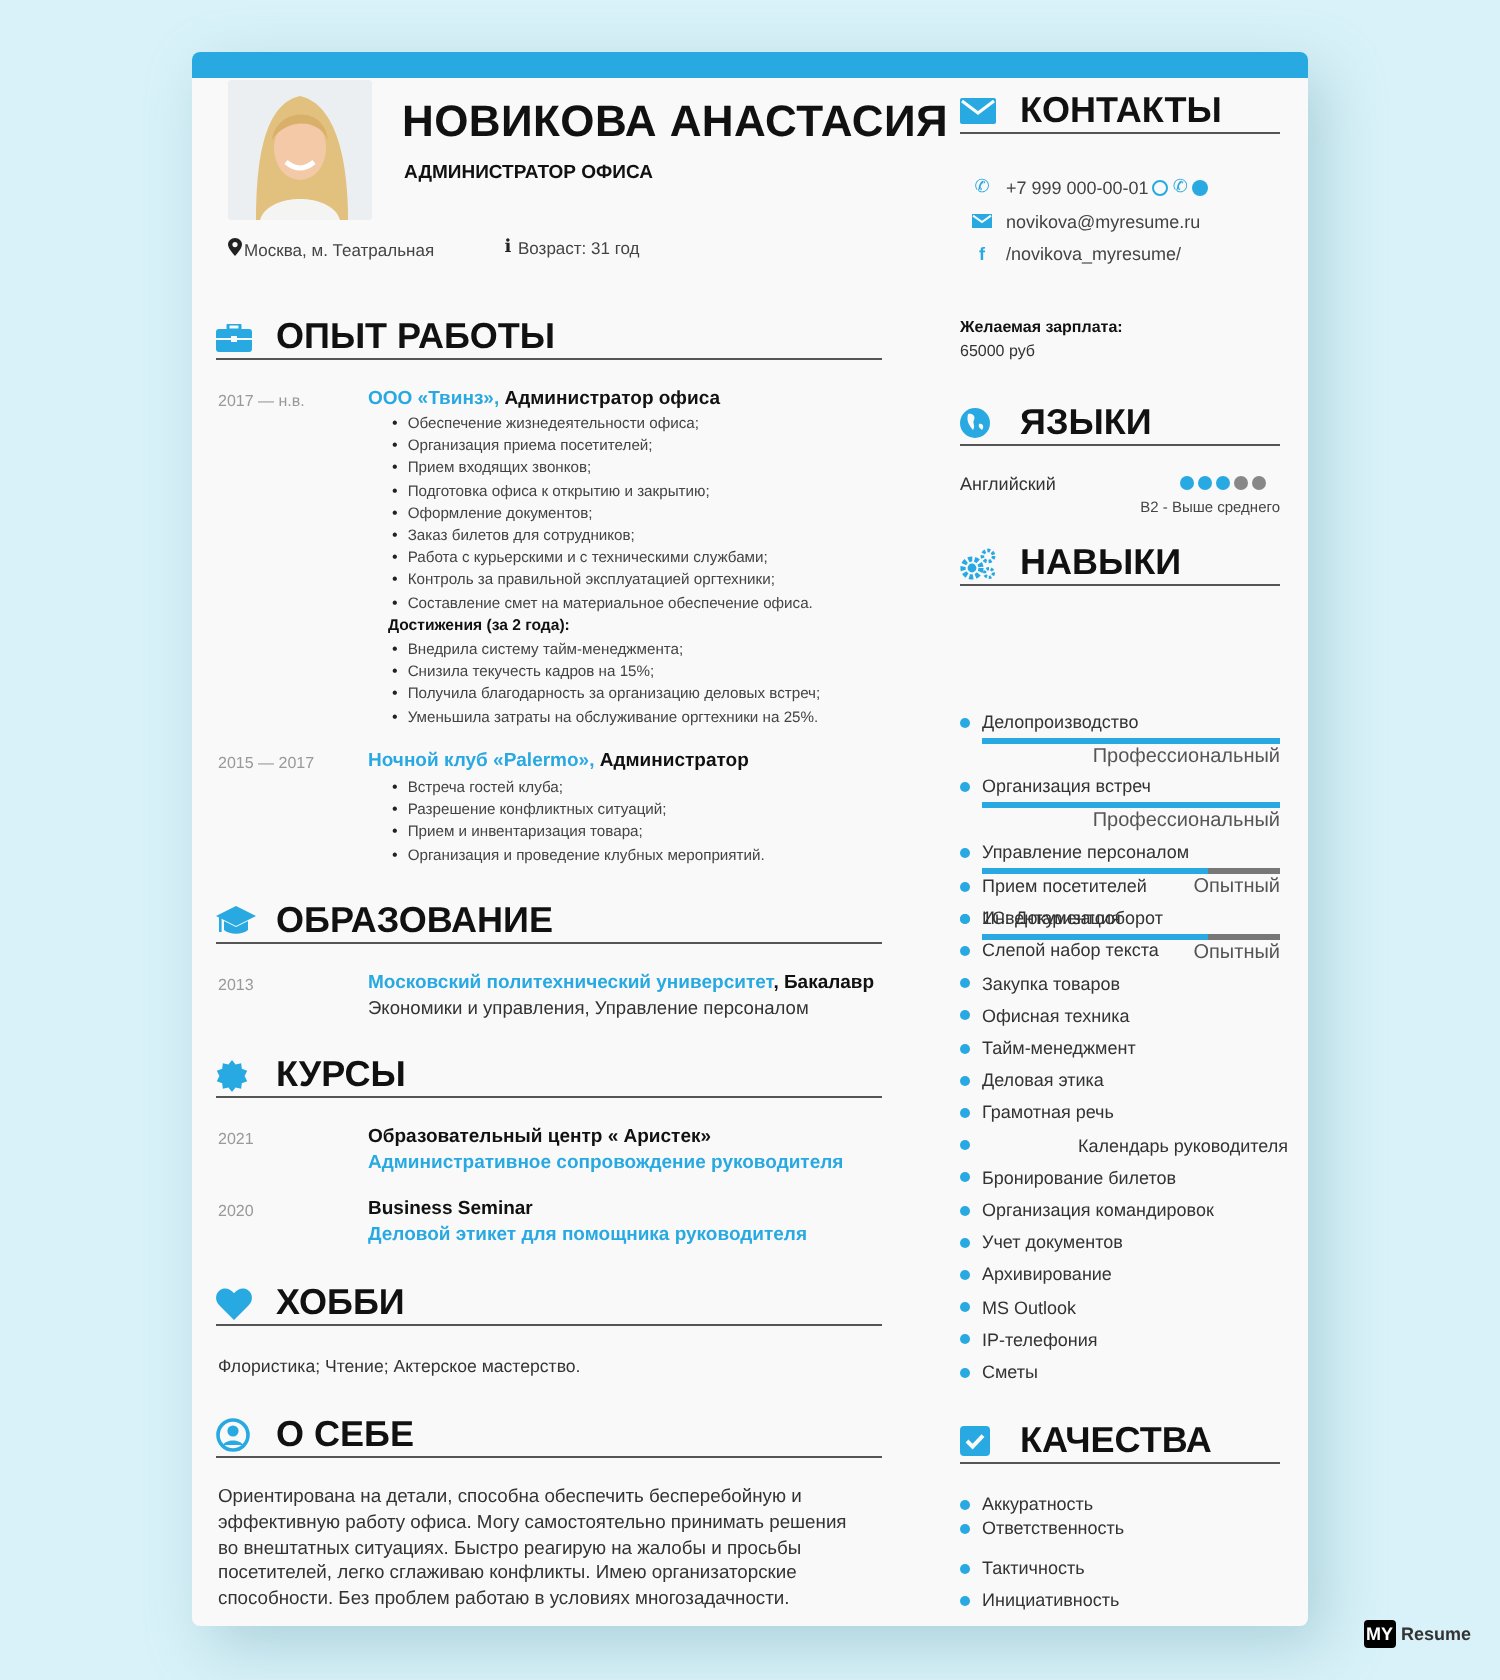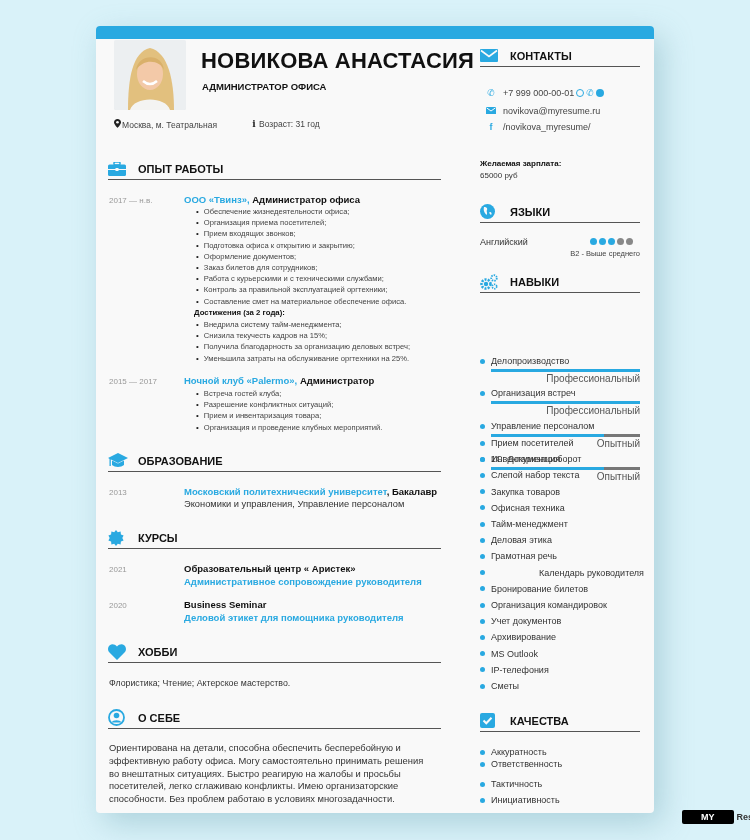--- a/index.html
+++ b/index.html
@@ -22,21 +22,21 @@
     left: 18px; top: 14px; width: 72px; height: 70px; border-radius: 2px; overflow: hidden;
     background: linear-gradient(180deg,#eef2f4 0%,#e3e6e8 100%);
   }
   .name { left: 105px; top: 22px; font-size: 22px; font-weight: bold; color: #111; letter-spacing: 0.2px; white-space: nowrap; }
   .job-title { left: 106px; top: 55px; font-size: 9.5px; font-weight: bold; color: #111; }
   .meta { top: 93px; font-size: 8.5px; color: #444; display: flex; align-items: center; gap: 0; }
   .meta .ico { font-size: 9px; color: #222; width: 10px; text-align: center; }
 
   .sec-head { position: absolute; display: flex; align-items: center; height: 20px; border-bottom: 1.5px solid #555; padding-bottom: 2px; }
   .sec-head .sico { width: 22px; height: 18px; display: flex; align-items: center; justify-content: flex-start; }
-  .sec-head .stitle { font-size: 11px; font-weight: bold; color: #111; margin-left: 8px; }
+  .sec-head .stitle { font-size: 18px; font-weight: bold; color: #111; margin-left: 8px; }
   .left-sec { left: 12px; width: 333px; }
   .right-sec { left: 384px; width: 160px; }
 
   .date { position: absolute; left: 13px; font-size: 8px; color: #999; }
   .entry-head { position: absolute; left: 88px; font-size: 9.5px; font-weight: bold; white-space: nowrap; }
   .blue { color: #29a9e1; }
   .dark { color: #111; }
   ul.bul { position: absolute; left: 100px; list-style: none; }
   ul.bul li { font-size: 7.6px; color: #444; line-height: 11.2px; white-space: nowrap; }
   ul.bul li::before { content: "•"; color: #222; margin-right: 5px; font-size: 8px; }
@@ -53,21 +53,21 @@
   .bar { margin-left: 11px; height: 3px; background: #777; margin-top: 2px; position: relative; }
   .bar span { position: absolute; left: 0; top: 0; height: 3px; background: #29a9e1; }
   .lvl { text-align: right; font-size: 10px; color: #555; margin-top: 1px; }
   .plain-skill { position: absolute; left: 384px; display: flex; align-items: center; font-size: 9px; color: #333; height: 12px; white-space: nowrap; }
 
   .lang-dots { position: absolute; left: 494px; top: 212px; display: flex; gap: 2px; }
   .lang-dots i { display: block; width: 7px; height: 7px; border-radius: 50%; background: #29a9e1; }
   .lang-dots i.off { background: #888; }
 
   .brand { position: absolute; left: 682px; top: 810px; display: flex; align-items: center; }
-  .brand .my { background: #000000; color: #fff; font-weight: bold; font-size: 9px; padding: 2px 19px; border-radius: 2px; }
+  .brand .my { background: #000000; color: #fff; font-weight: bold; font-size: 9px; padding: 2px 1px; border-radius: 2px; }
   .brand .rs { font-size: 9px; font-weight: bold; color: #333; margin-left: 3px; }
 </style>
 </head>
 <body>
 
 <div class="page">
   <div class="topbar"></div>
 
   <div class="abs photo">
     <svg width="72" height="70" viewBox="0 0 72 70">

